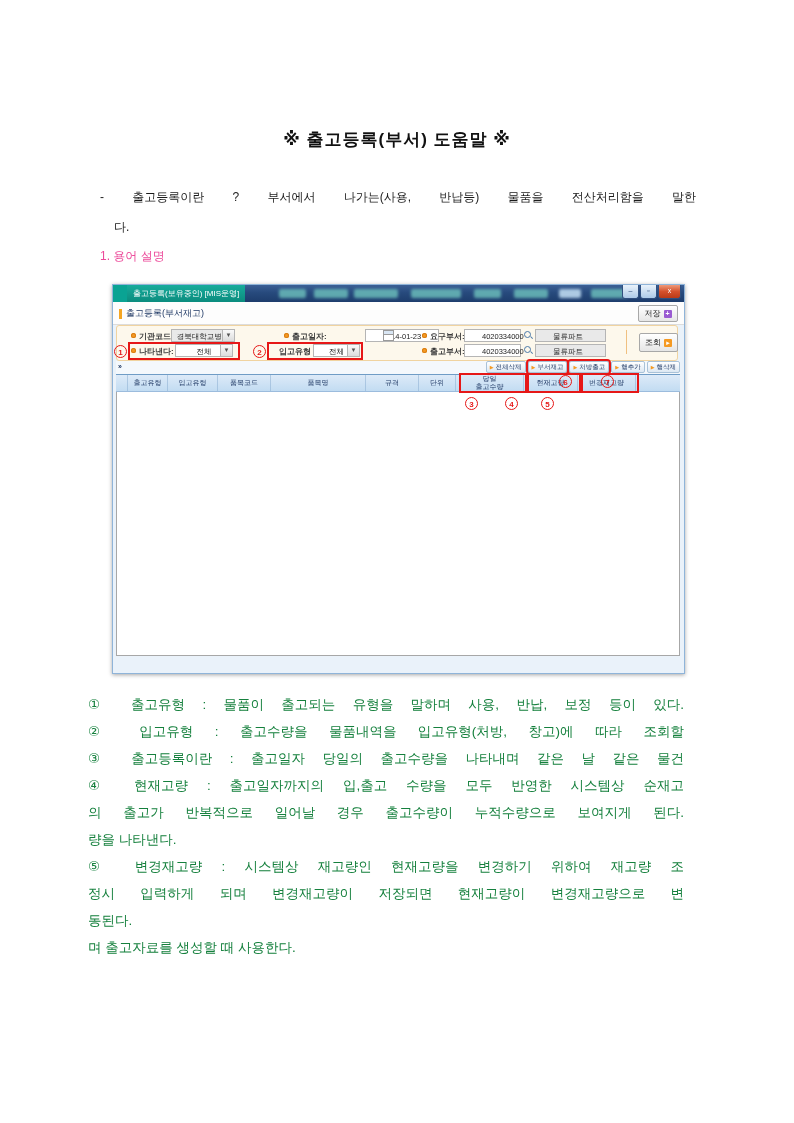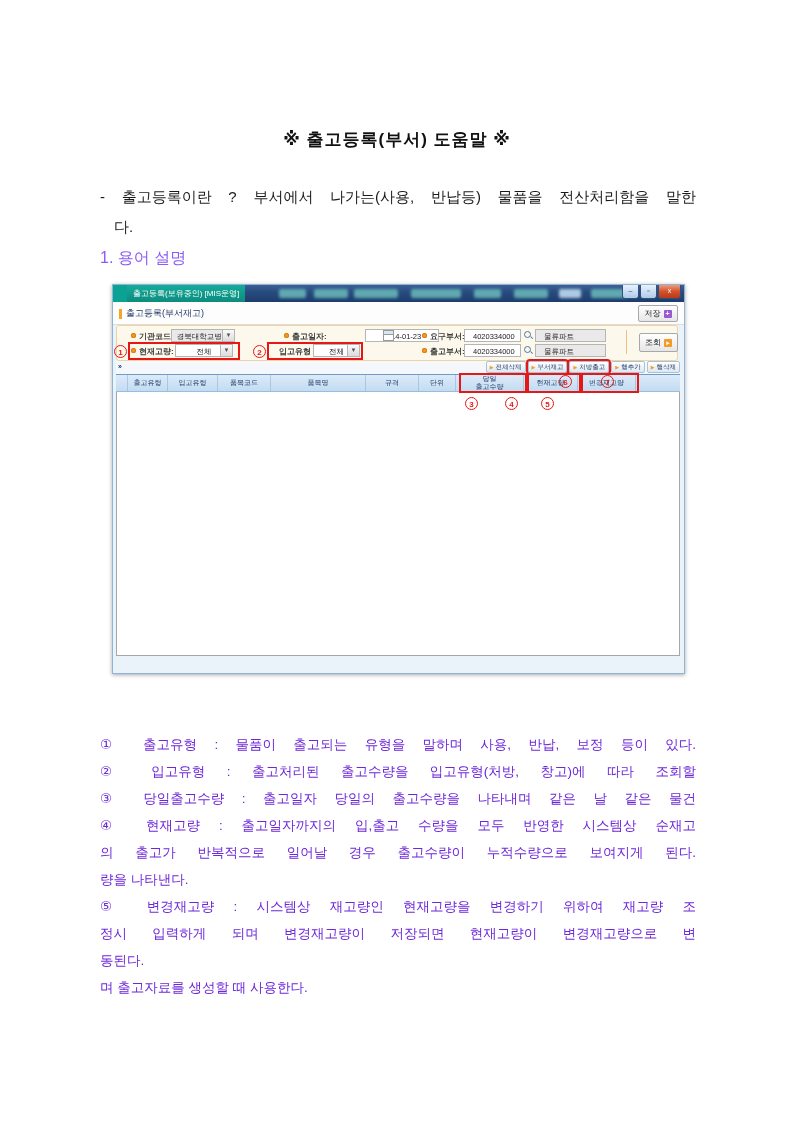--- a/index.html
+++ b/index.html
@@ -2,23 +2,23 @@
 <html><head>
 <meta charset="utf-8">
 <style>
   html,body{margin:0;padding:0;background:#fff;}
   body{font-family:"Liberation Sans","DejaVu Sans",sans-serif;color:#1a1a1a;}
   .page{position:relative;width:794px;height:1123px;background:#fff;overflow:hidden;border-radius:17px;}
 
   
   .doc-title{position:absolute;left:0;top:128px;width:794px;text-align:center;
     font-size:17px;font-weight:bold;letter-spacing:1px;color:#111;}
-  .intro{position:absolute;left:100px;top:182px;width:596px;font-size:15px;line-height:30px;}
-  .section-heading{position:absolute;left:100px;top:248px;width:400px;font-size:16px;color:#8b5cf6;}
-  .defs{position:absolute;left:100px;top:691px;width:596px;font-size:13.5px;line-height:27px;color:#6d28d9;margin-top:40px;}
+  .intro{position:absolute;left:100px;top:182px;width:596px;font-size:12px;line-height:30px;}
+  .section-heading{position:absolute;left:100px;top:248px;width:400px;font-size:12px;color:#ec4899;}
+  .defs{position:absolute;left:88px;top:691px;width:596px;font-size:13.5px;line-height:27px;color:#15803d;}
   .line-j{text-align:justify;text-align-last:justify;}
   .line-l{text-align:left;}
   .indent{padding-left:14px;}
 
   
   .appwin{position:absolute;left:112px;top:284px;width:571px;height:388px;
     background:#eaf2fa;border:1px solid #8fb4d9;box-shadow:0 1px 4px rgba(0,0,0,.35);
     font-family:"Liberation Sans","DejaVu Sans",sans-serif;}
   .titlebar{position:absolute;left:0;top:0;width:100%;height:17px;
     background:linear-gradient(#3b5f95,#274a7d 45%,#1d3c6c);overflow:hidden;}
@@ -50,21 +50,21 @@
 
   .filterpanel{position:absolute;left:3px;top:40px;width:560px;height:34px;
     background:#fdf8ec;border:1px solid #f0d3a0;border-radius:3px;}
   .flabel{position:absolute;font-size:8px;font-weight:bold;color:#3a3a3a;white-space:nowrap;}
   .bullet{position:absolute;width:5px;height:5px;border-radius:50%;
     background:#f59a23;box-shadow:inset 0 0 0 1px #d97d12;}
   .fbox{position:absolute;height:13px;background:#fff;border:1px solid #b5b5b5;
     font-size:7.5px;line-height:13px;color:#222;box-sizing:border-box;}
   .fbox.gray{background:#e9e9e9;}
   .fbox.center{text-align:center;}
-  .fbox.padded{padding-left:8px;}
+  .fbox.padded{padding-left:17px;}
   .combo-arrow{position:absolute;right:0;top:0;width:11px;height:11px;
     background:linear-gradient(#fafafa,#dcdcdc);border-left:1px solid #b5b5b5;
     font-size:6px;line-height:11px;text-align:center;color:#555;}
   .cal-ico{position:absolute;width:11px;height:11px;background:#fff;border:1px solid #9a9a9a;
     box-sizing:border-box;}
   .cal-ico:before{content:"";position:absolute;left:0;top:0;width:100%;height:3px;background:#d9e6f4;border-bottom:1px solid #9a9a9a;}
   .search-ico{position:absolute;width:9px;height:9px;}
   .search-ico:before{content:"";position:absolute;left:0;top:0;width:5px;height:5px;
     border:1.3px solid #4a78a8;border-radius:50%;}
   .search-ico:after{content:"";position:absolute;left:6px;top:6px;width:3px;height:1.4px;
@@ -155,21 +155,21 @@
 
     <div class="bullet" style="left:309px;top:48px;"></div>
     <div class="flabel" style="left:317px;top:46px;">요구부서:</div>
     <div class="fbox padded" style="left:351px;top:44px;width:57px;">4020334000</div>
     <div class="search-ico" style="left:411px;top:46px;"></div>
     <div class="fbox gray padded" style="left:422px;top:44px;width:71px;">물류파트</div>
 
     <div class="ann-circle" style="left:1px;top:60px;">1</div>
     <div class="ann-box" style="left:15px;top:57px;width:112px;height:18px;"></div>
     <div class="bullet" style="left:18px;top:63px;"></div>
-    <div class="flabel" style="left:26px;top:61px;">현재고량:</div>
+    <div class="flabel" style="left:26px;top:61px;">나타낸다:</div>
     <div class="fbox center" style="left:62px;top:59px;width:58px;">
       <span>전체</span>
       <span class="combo-arrow">▼</span>
     </div>
 
     <div class="ann-circle" style="left:140px;top:60px;">2</div>
     <div class="ann-box" style="left:154px;top:57px;width:96px;height:18px;"></div>
     <div class="flabel" style="left:166px;top:61px;">입고유형</div>
     <div class="fbox center" style="left:200px;top:59px;width:47px;">
       <span>전체</span>
@@ -238,22 +238,22 @@
     <div class="ann-box" style="left:468px;top:88px;width:58px;height:20px;"></div>
     <div class="ann-circle" style="left:352px;top:112px;">3</div>
     <div class="ann-circle" style="left:392px;top:112px;">4</div>
     <div class="ann-circle" style="left:428px;top:112px;">5</div>
 
     <div class="gridbody"></div>
   </div>
 
   <div class="defs">
     <div class="line-j">① 출고유형 : 물품이 출고되는 유형을 말하며 사용, 반납, 보정 등이 있다.</div>
-    <div class="line-j">② 입고유형 : 출고처리된 출고수량을 입고유형(처방, 창고)에 따라 조회할</div>
-    <div class="line-j">③ 당일출고수량 : 출고일자 당일의 출고수량을 나타내며 같은 날 같은 물건</div>
+    <div class="line-j">② 입고유형 : 출고수량을 물품내역을 입고유형(처방, 창고)에 따라 조회할</div>
+    <div class="line-j">③ 출고등록이란 : 출고일자 당일의 출고수량을 나타내며 같은 날 같은 물건</div>
     <div class="line-j">④ 현재고량 : 출고일자까지의 입,출고 수량을 모두 반영한 시스템상 순재고</div>
     <div class="line-j">의 출고가 반복적으로 일어날 경우 출고수량이 누적수량으로 보여지게 된다.</div>
     <div class="line-l">량을 나타낸다.</div>
     <div class="line-j">⑤ 변경재고량 : 시스템상 재고량인 현재고량을 변경하기 위하여 재고량 조</div>
     <div class="line-j">정시 입력하게 되며 변경재고량이 저장되면 현재고량이 변경재고량으로 변</div>
     <div class="line-l">동된다.</div>
     <div class="line-l">며 출고자료를 생성할 때 사용한다.</div>
   </div>
 
 </div>

